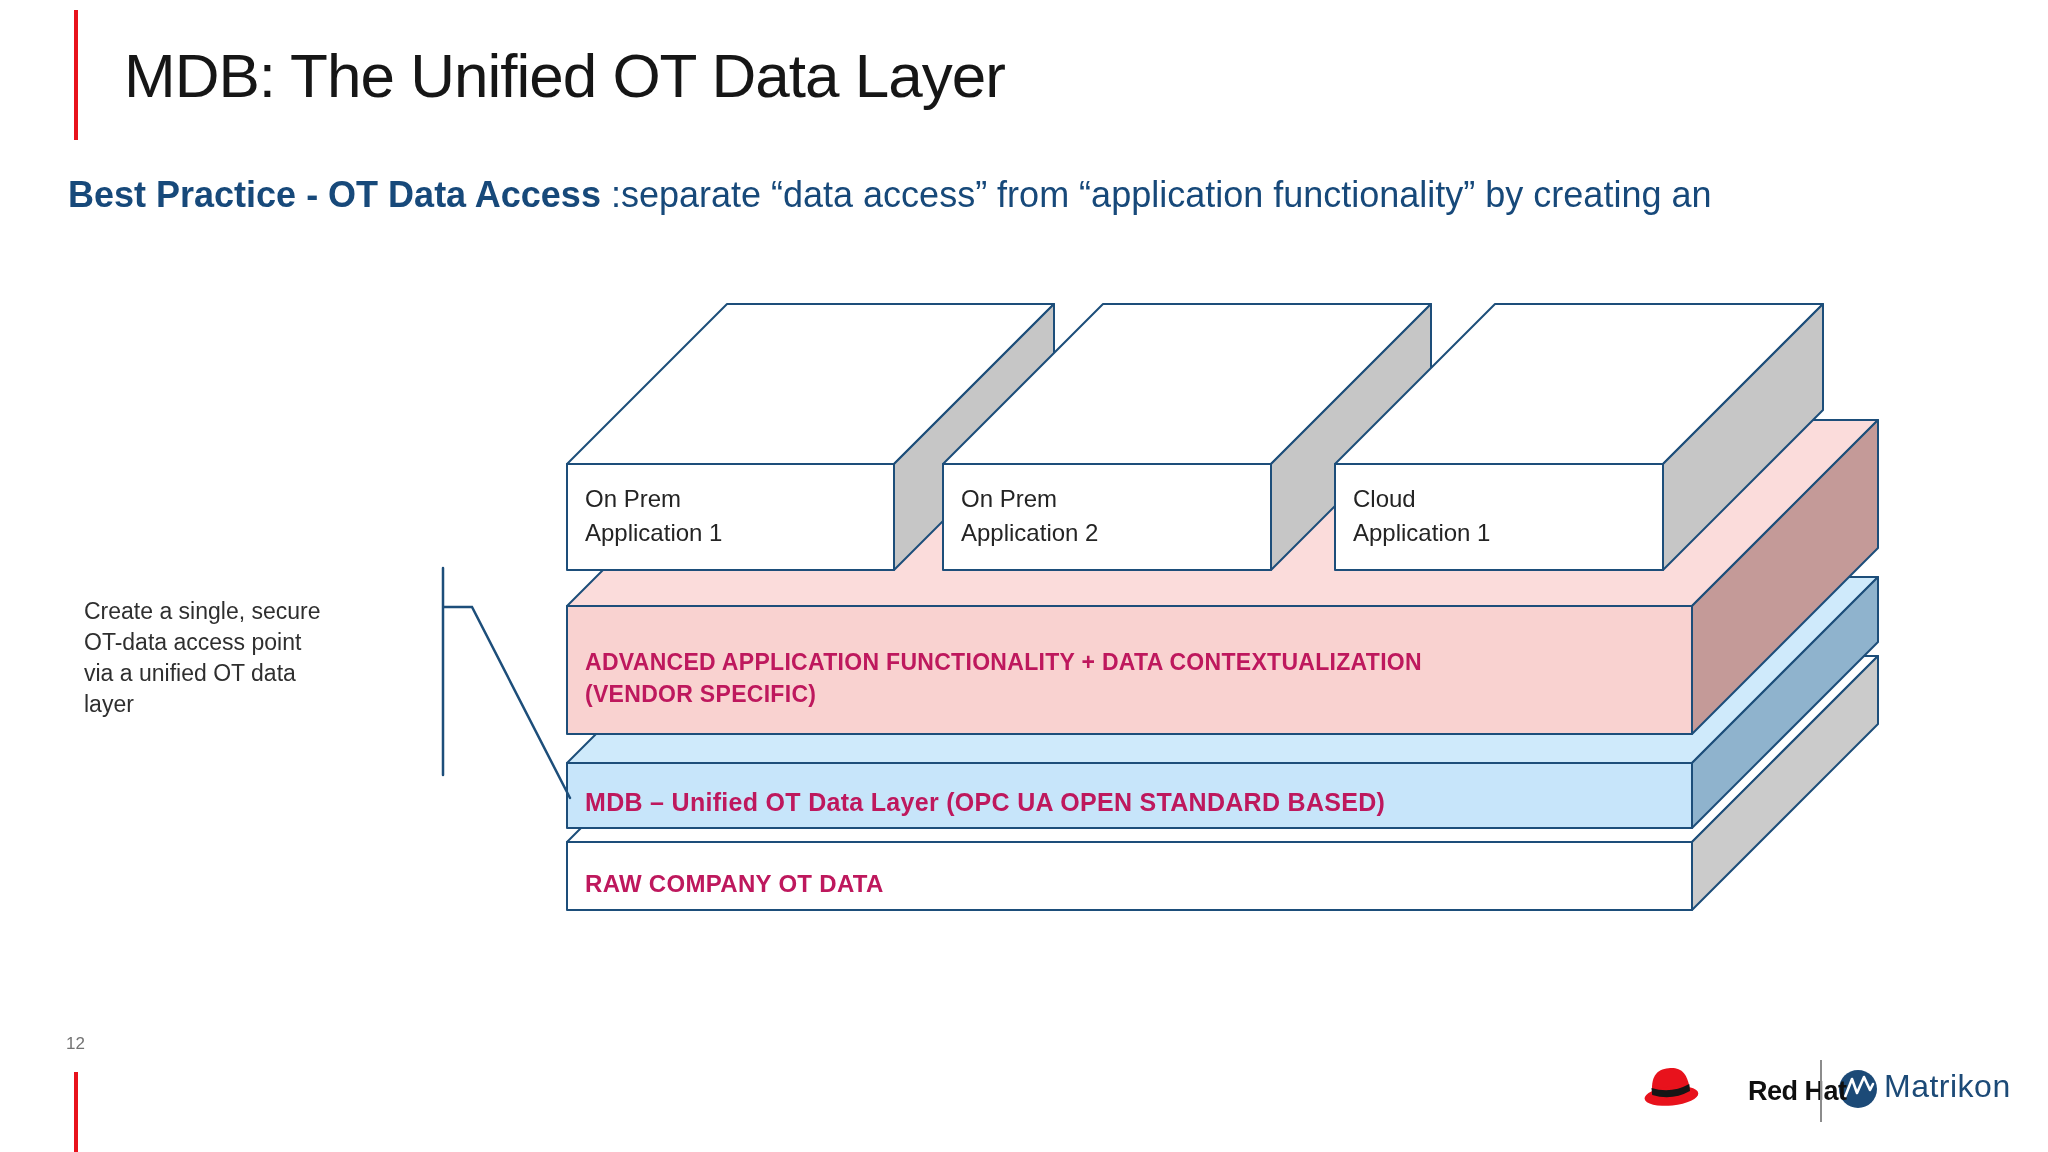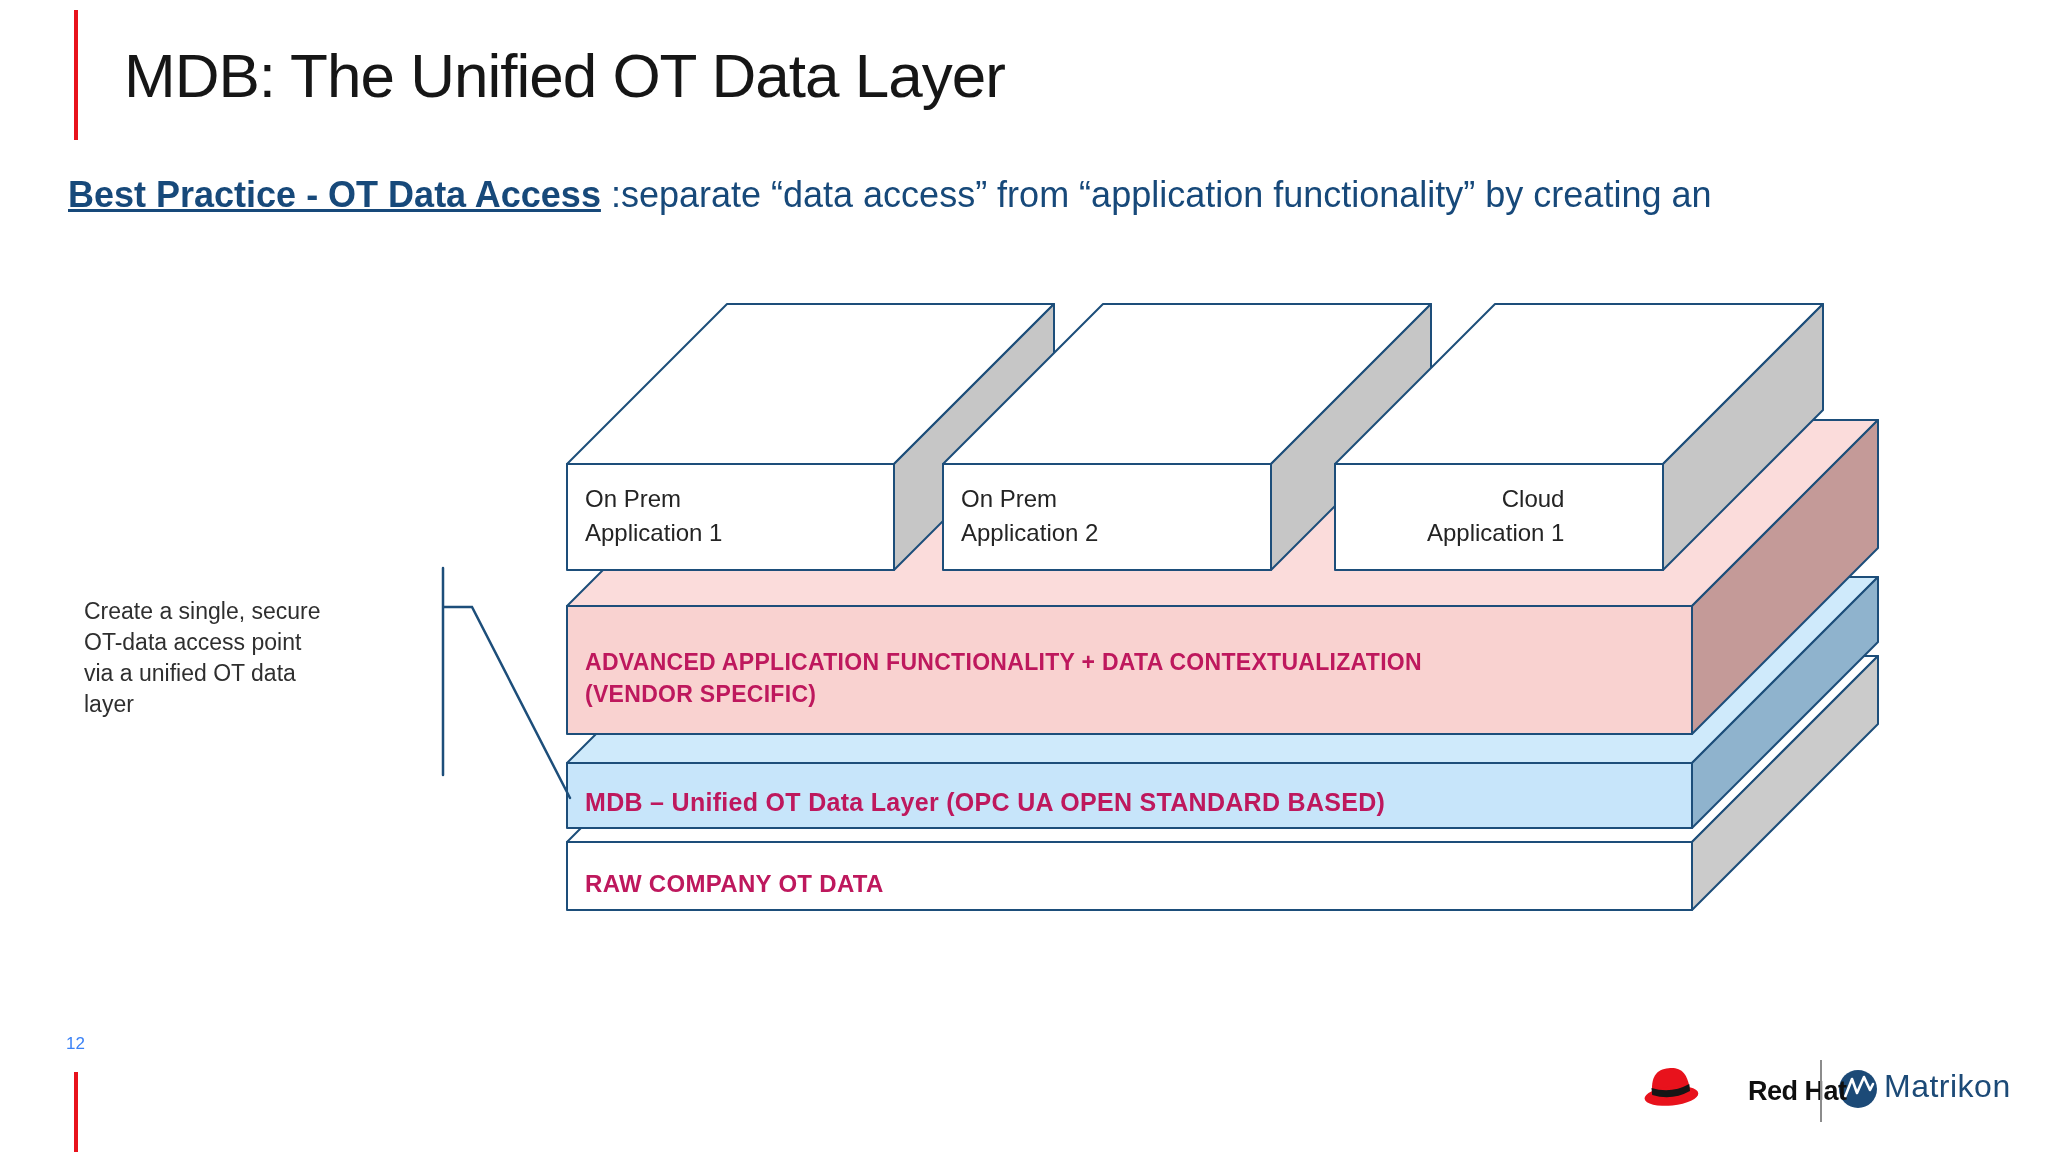--- a/index.html
+++ b/index.html
@@ -3,38 +3,38 @@
 <meta charset="utf-8">
 <style>
   html,body{margin:0;padding:0;}
   body{width:2048px;height:1152px;position:relative;background:#ffffff;overflow:hidden;
        font-family:"Liberation Sans", sans-serif;}
   .abs{position:absolute;}
   
   .accent-bar{left:74px;top:10px;width:4px;height:130px;background:#e8121c;}
   .title{left:124px;top:40px;font-size:62px;font-weight:300;color:#161616;letter-spacing:-1px;white-space:nowrap;}
   .subtitle{left:68px;top:168px;font-size:36px;line-height:53px;color:#17497a;white-space:nowrap;}
-  .subtitle .b{font-weight:bold;text-decoration:underline;}
+  .subtitle .b{font-weight:bold;}
   
   .annotation{left:84px;top:596px;font-size:23px;line-height:31px;color:#2f2f2f;}
   
   svg.diagram{left:0;top:0;width:2048px;height:1152px;}
   .o{stroke:#1d4e7a;stroke-width:2px;stroke-linejoin:round;}
   .callout{stroke:#1d4e7a;stroke-width:2.5px;fill:none;stroke-linecap:round;}
   
   .boxlabel{font-size:24px;line-height:34px;font-weight:normal;color:#242424;white-space:nowrap;}
   .box1-label{left:585px;top:482px;}
   .box2-label{left:961px;top:482px;}
-  .box3-label{left:1427px;top:482px;text-align:right;}
+  .box3-label{left:1353px;top:482px;}
   .layerlabel{font-weight:bold;color:#be185d;white-space:nowrap;letter-spacing:0.3px;}
   .vendor-label{left:585px;top:646px;font-size:23px;line-height:32px;}
   .mdb-label{left:585px;top:788px;font-size:25px;}
   .raw-label{left:585px;top:870px;font-size:24px;}
   
-  .page-number{left:66px;top:1034px;font-size:17px;color:#3b82f6;}
+  .page-number{left:66px;top:1034px;font-size:17px;color:#737373;}
   .accent-bar-bottom{left:74px;top:1072px;width:4px;height:80px;background:#e8121c;}
   .redhat-text{left:1748px;top:1076px;font-size:27px;font-weight:bold;color:#0f0f0f;letter-spacing:-0.5px;}
   .logo-divider{left:1820px;top:1060px;width:2px;height:62px;background:#8c8c8c;}
   .matrikon-text{left:1884px;top:1068px;font-size:32px;font-weight:400;color:#1c4a77;letter-spacing:0.5px;}
 </style>
 </head>
 <body>
 
 <div class="abs accent-bar"></div>
 

